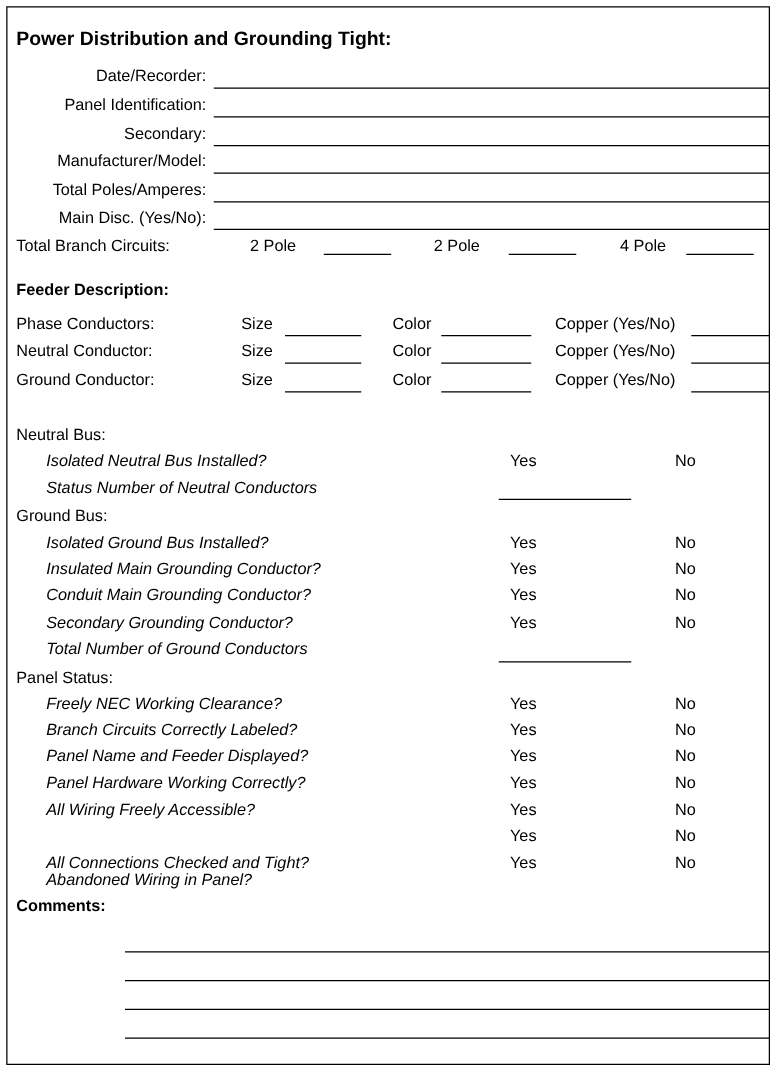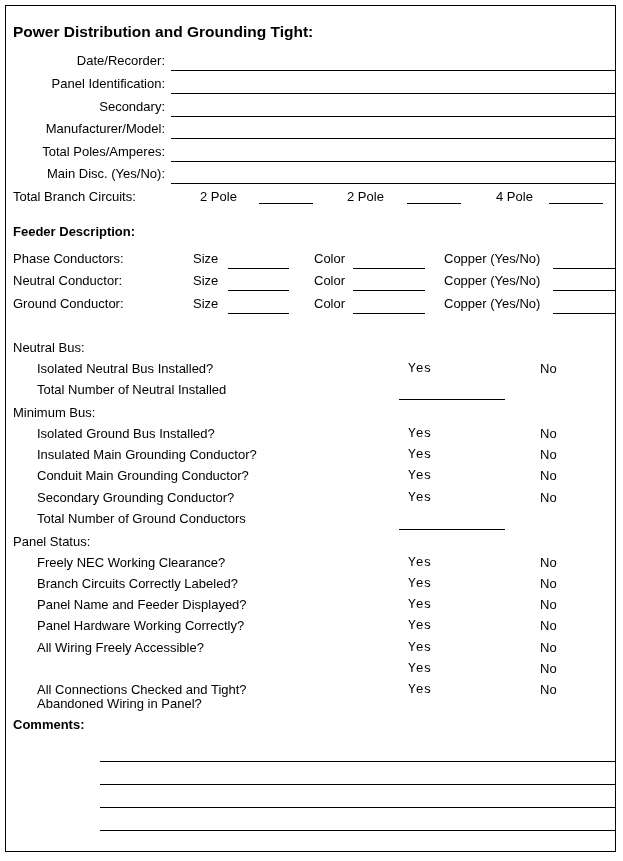--- a/index.html
+++ b/index.html
@@ -6,22 +6,22 @@
   body { width: 623px; height: 861px; position: relative; overflow: hidden;
          font-family: "Liberation Sans", sans-serif; color: #000; font-size: 13px; }
   .frame { position: absolute; left: 5px; top: 5px; width: 611px; height: 847px;
            border-left: 1px solid #000; border-top: 1px solid #000; border-right: 1px solid #000;
            border-bottom: 1px solid #000; box-sizing: border-box; }
   .abs { position: absolute; white-space: nowrap; line-height: 15px; }
   .title { font-size: 15.5px; font-weight: bold; left: 13px; top: 24px; }
   .h2 { font-weight: bold; font-size: 13px; }
   .rlabel { text-align: right; width: 155px; left: 10px; }
   .line { position: absolute; height: 0; border-top: 1px solid #000; }
-  .ind { left: 37px; }
-  .yes { left: 408px; font-family: Liberation Mono, monospace; }
+  .ind { left: 37px; font-style: italic; }
+  .yes { left: 408px; }
   .no { left: 540px; }
 </style>
 </head>
 <body>
 
 <div class="frame"></div>
 
 <div class="abs title">Power Distribution and Grounding Tight:</div>
 
 <div class="abs rlabel" style="top:53px">Date/Recorder:</div>
@@ -73,24 +73,24 @@
 <div class="line" style="left:228px; width:61px; top:313px"></div>
 <div class="abs" style="left:314px; top:296px">Color</div>
 <div class="line" style="left:353px; width:72px; top:313px"></div>
 <div class="abs" style="left:444px; top:296px">Copper (Yes/No)</div>
 <div class="line" style="left:553px; width:63px; top:313px"></div>
 
 <div class="abs" style="left:13px; top:340px">Neutral Bus:</div>
 <div class="abs ind" style="top:361px">Isolated Neutral Bus Installed?</div>
 <div class="abs yes" style="top:361px">Yes</div>
 <div class="abs no" style="top:361px">No</div>
-<div class="abs ind" style="top:382px">Total Number of Neutral Installed</div>
+<div class="abs ind" style="top:382px">Status Number of Neutral Conductors</div>
 <div class="line" style="left:399px; width:106px; top:399px"></div>
 
-<div class="abs" style="left:13px; top:405px">Minimum Bus:</div>
+<div class="abs" style="left:13px; top:405px">Ground Bus:</div>
 <div class="abs ind" style="top:426px">Isolated Ground Bus Installed?</div>
 <div class="abs yes" style="top:426px">Yes</div>
 <div class="abs no" style="top:426px">No</div>
 <div class="abs ind" style="top:447px">Insulated Main Grounding Conductor?</div>
 <div class="abs yes" style="top:447px">Yes</div>
 <div class="abs no" style="top:447px">No</div>
 <div class="abs ind" style="top:468px">Conduit Main Grounding Conductor?</div>
 <div class="abs yes" style="top:468px">Yes</div>
 <div class="abs no" style="top:468px">No</div>
 <div class="abs ind" style="top:490px">Secondary Grounding Conductor?</div>

